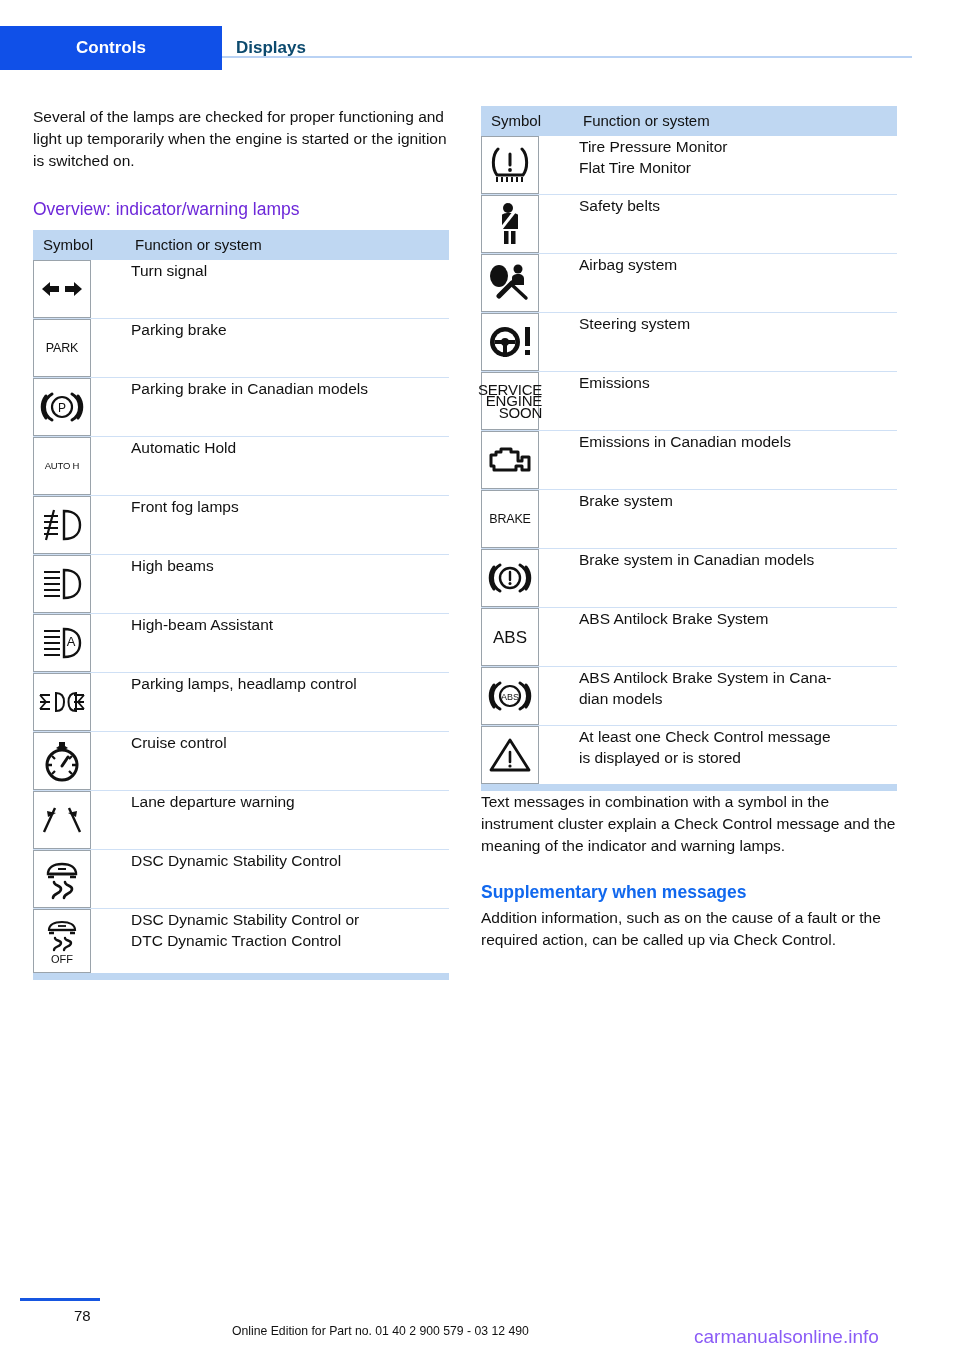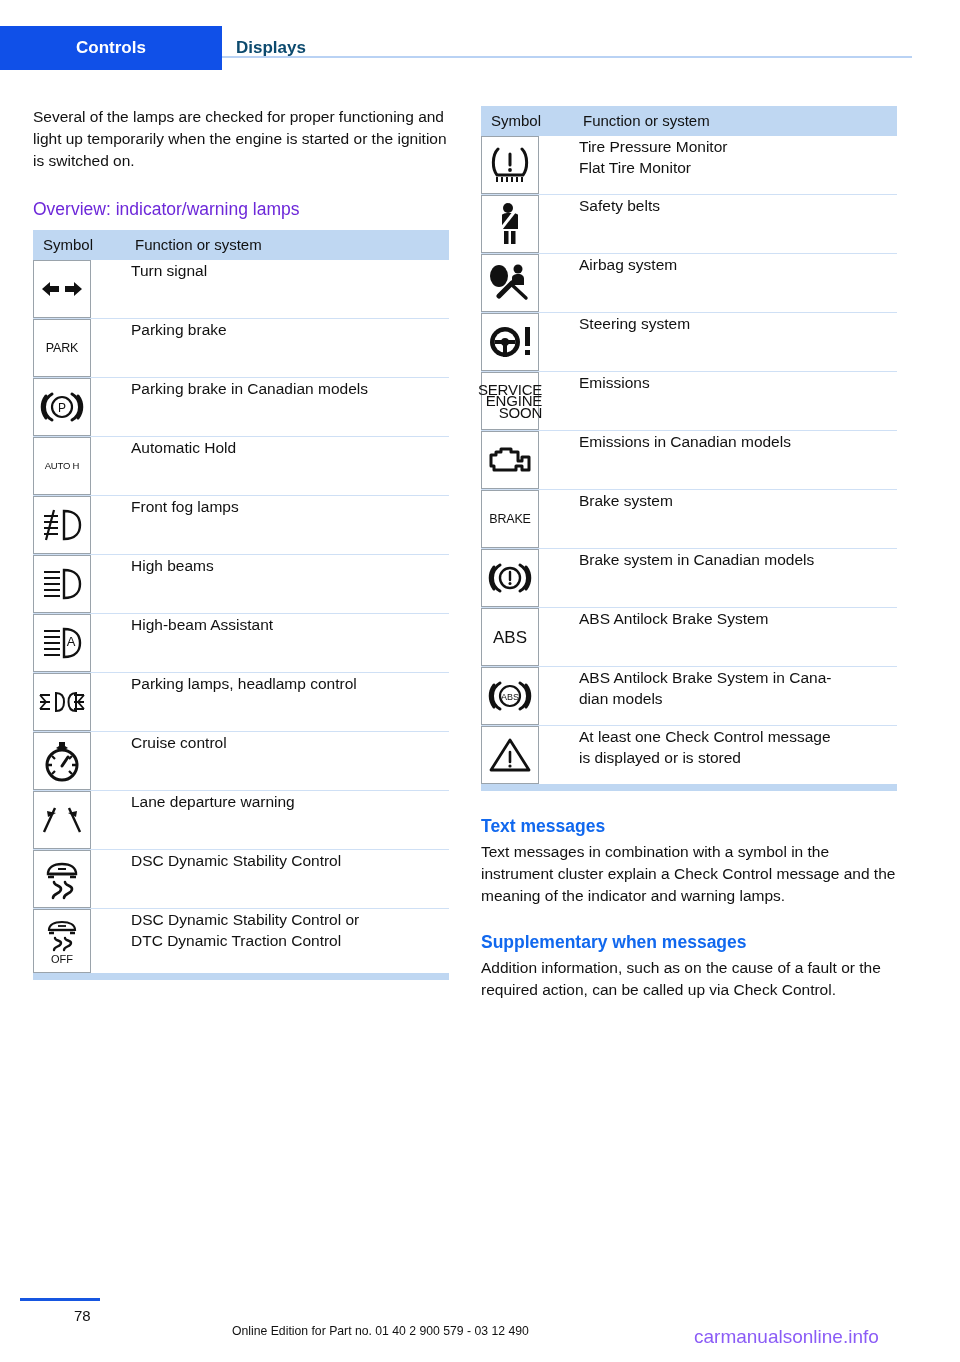--- a/index.html
+++ b/index.html
@@ -518,21 +518,20 @@
       </td>
       <td class="cell-txt">
         <span>At least one Check Control message</span>
         <span class="l2">is displayed or is stored</span>
       </td>
     </tr>
   </tbody>
     </table>
   <div class="tblfoot"></div>
 
-  <div class="h2-strong">Text messages</div>
   <p class="para">Text messages in combination with a symbol in the instrument cluster explain a Check Control message and the meaning of the indicator and warning lamps.</p>
 
   <div class="h2-strong">Supplementary when messages</div>
   <p class="para">Addition information, such as on the cause of a fault or the required action, can be called up via Check Control.</p>
 </div>
 
 <div class="footrule"></div>
 <div class="pagenum">78</div>
 <div class="footline">Online Edition for Part no. 01 40 2 900 579 - 03 12 490</div>
 <div class="watermark">carmanualsonline.info</div>

